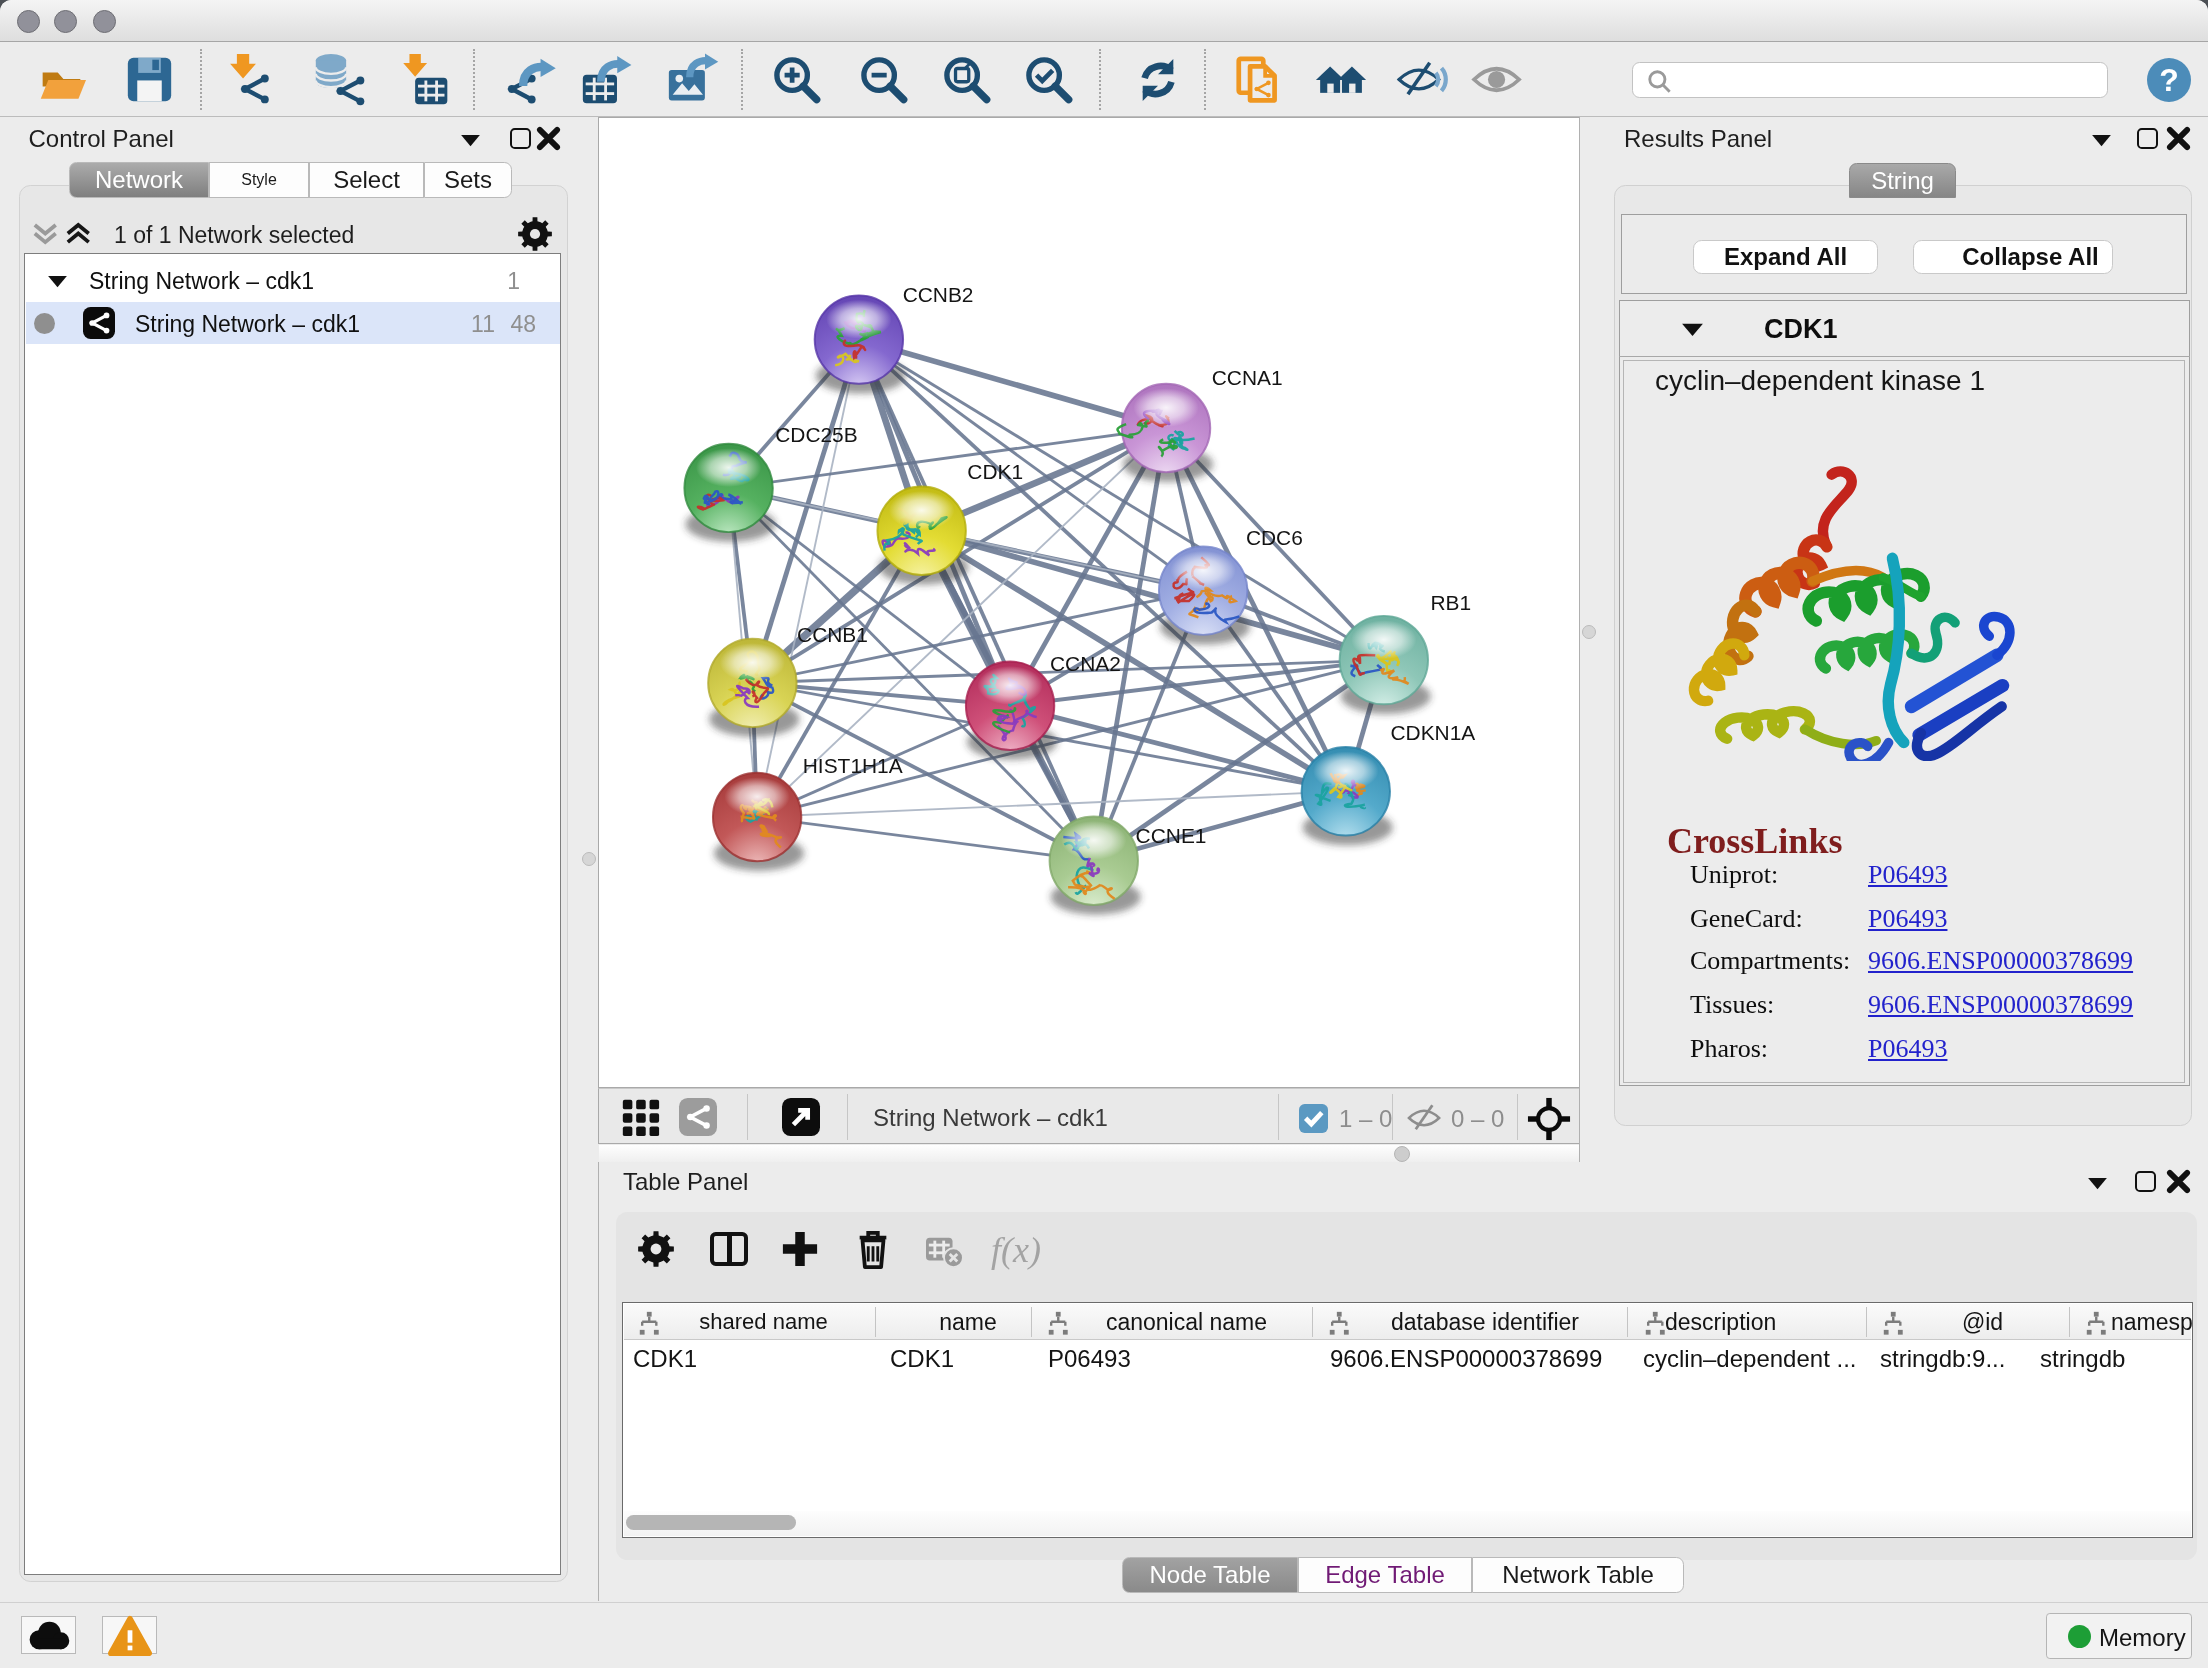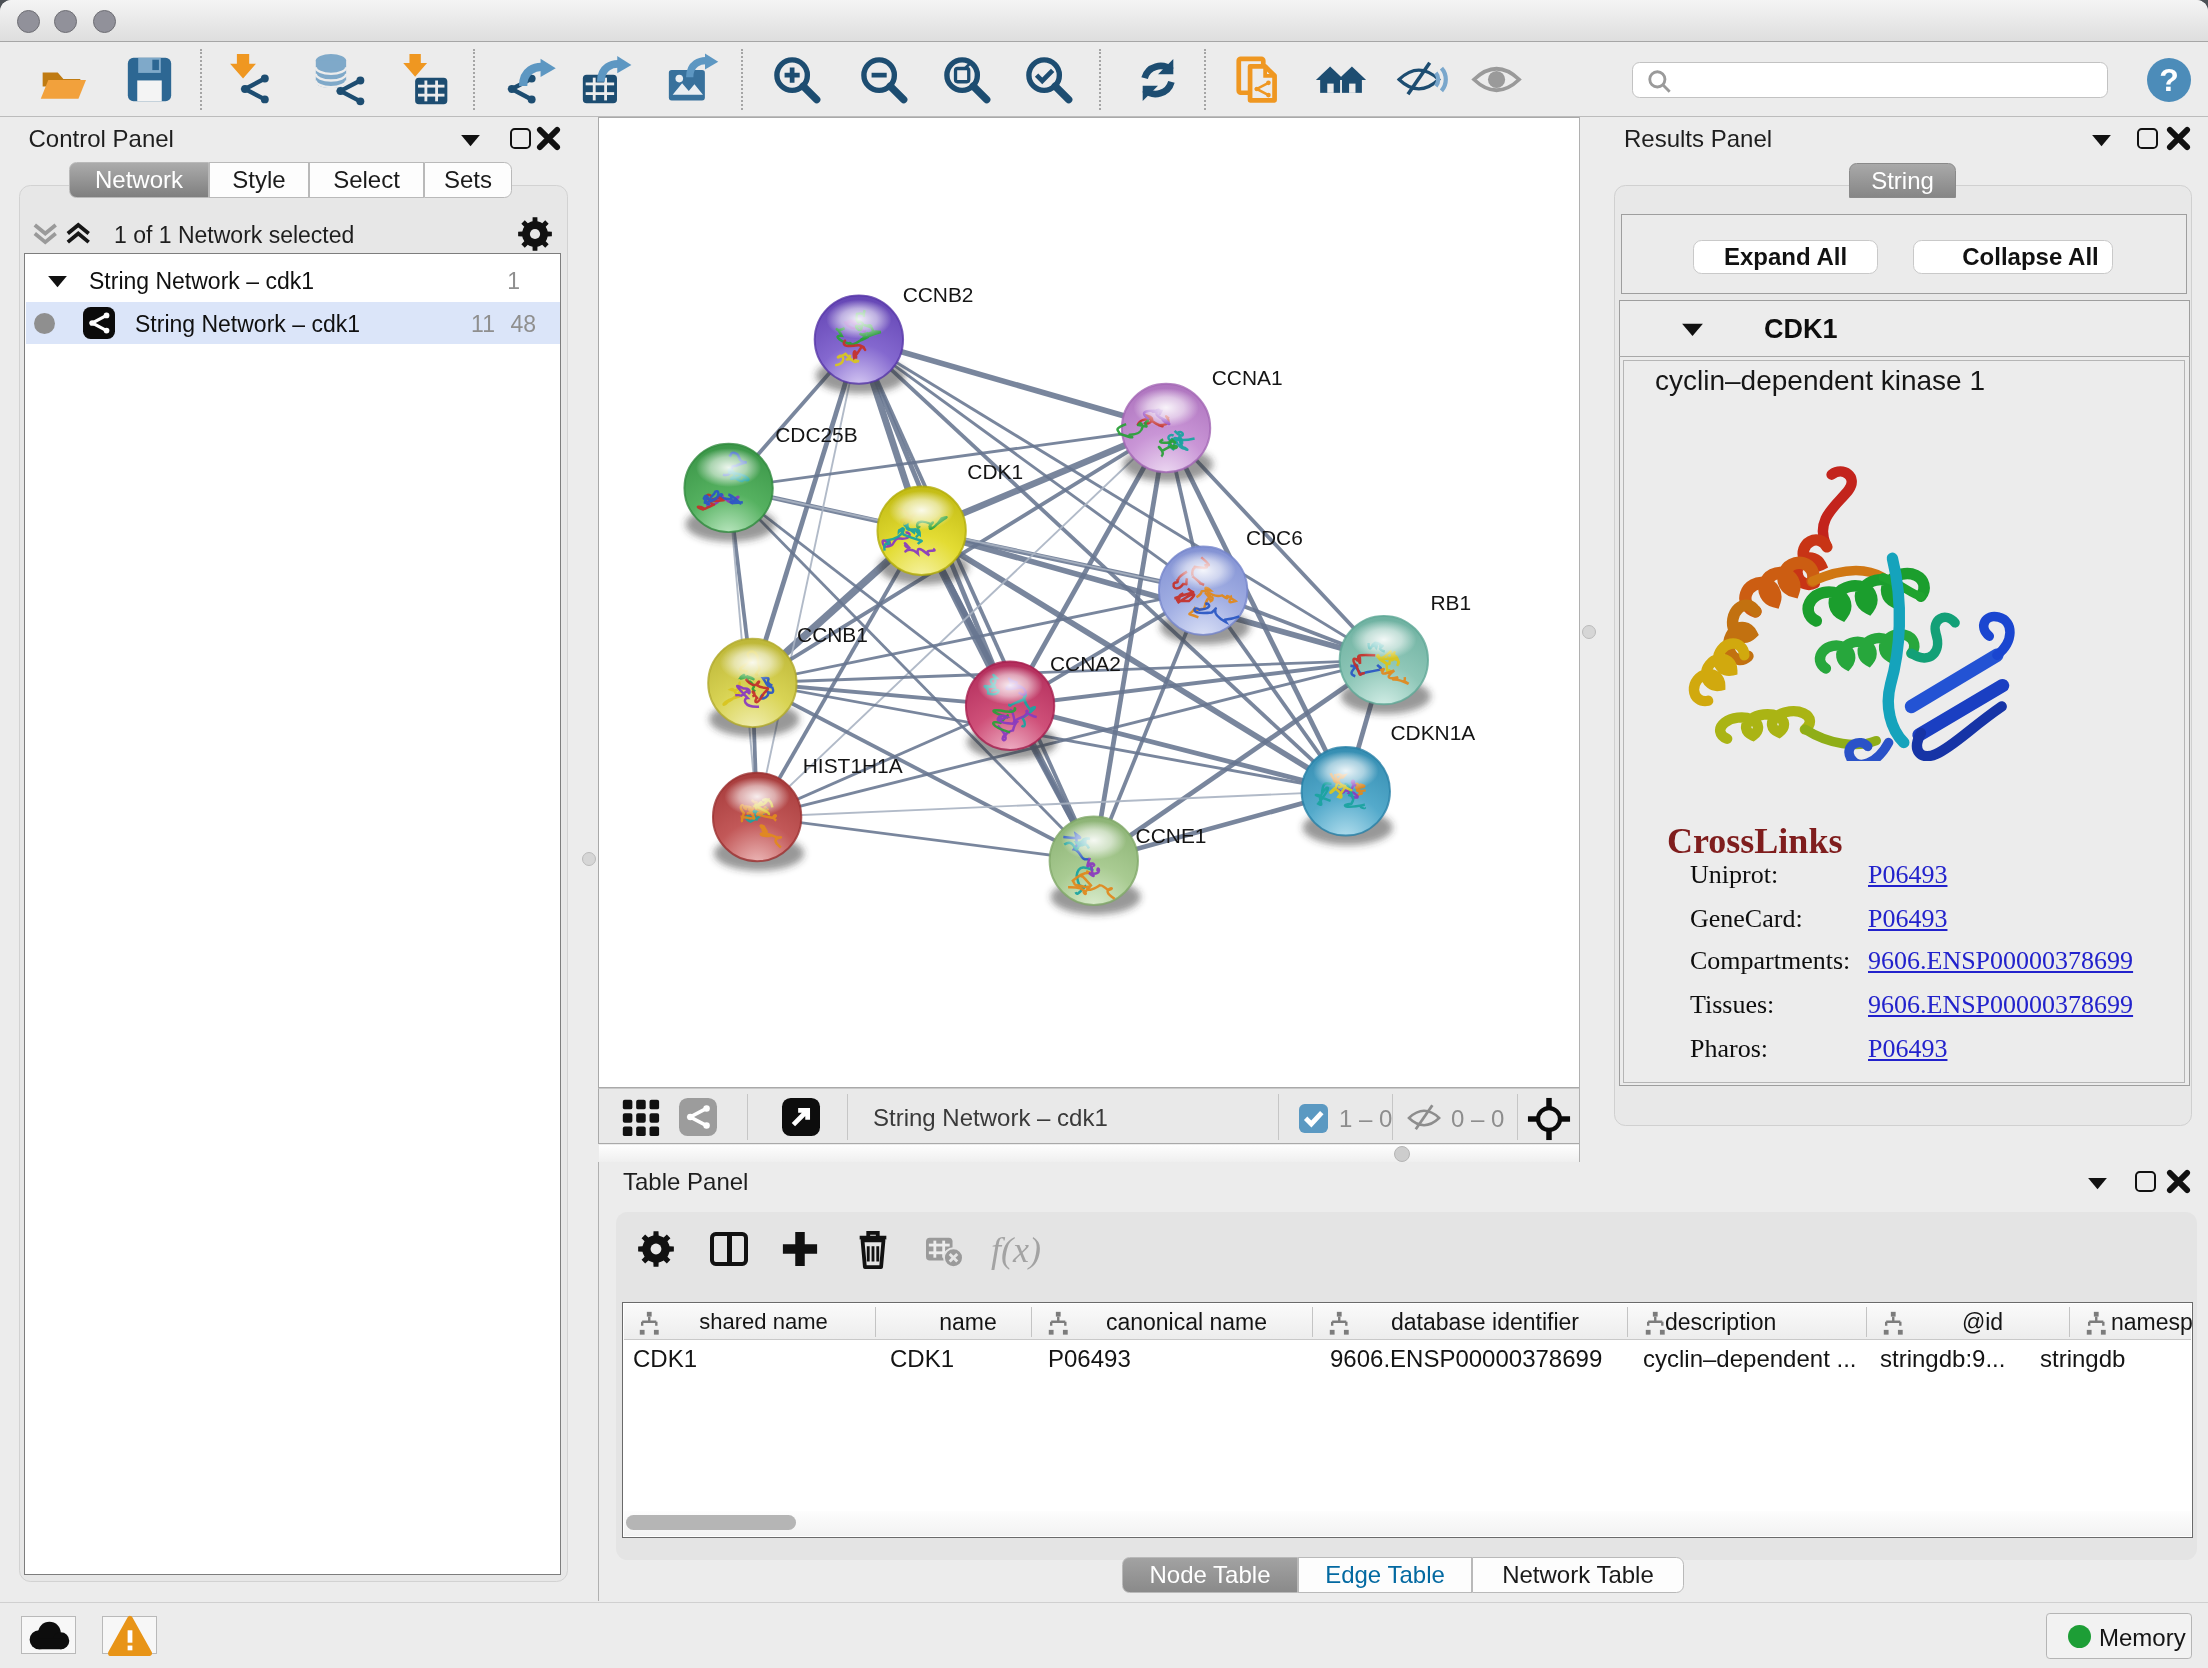--- a/index.html
+++ b/index.html
@@ -139,21 +139,21 @@
     <div class="abs" style="left:28.5px;top:125px;font-size:24px;color:#1e1e1e;">Control Panel</div>
     <svg class="abs" style="left:459px;top:133px" width="23" height="15" viewBox="0 0 24 16">
       <path d="M2,2 h20 l-10,12 z" fill="#111"></path>
     </svg>
     <div class="abs" style="left:510px;top:128px;width:21px;height:21px;border:2.9px solid #111;border-radius:4.8px;"></div>
     <svg class="abs" style="left:536px;top:126px" width="25" height="25" viewBox="0 0 26 26">
       <path d="M4,4 L22,22 M22,4 L4,22" stroke="#111" stroke-width="6" stroke-linecap="round"></path>
     </svg>
     <div class="abs" style="left:19px;top:185px;width:549px;height:1397px;background:#e7e7e7;border:1px solid #d2d2d2;border-radius:11.4px;"></div>
     <div class="abs" style="left:69px;top:162px;width:140px;height:36px;background:linear-gradient(#ababab,#7f7f7f);color:#fff;border-radius:7.6px 0 0 7.6px;border:1px solid #b9b9b9;font-size:24px;text-align:center;line-height:34px;">Network</div>
-    <div class="abs" style="left:209px;top:162px;width:100px;height:36px;background:#fdfdfd;color:#1a1a1a;border:1px solid #b9b9b9;font-size:24px;text-align:center;line-height:34px;">Style</div>
+    <div class="abs" style="left:209px;top:162px;width:100px;height:36px;background:#fdfdfd;color:#1a1a1a;border:1px solid #b9b9b9;font-size:16px;text-align:center;line-height:34px;">Style</div>
     <div class="abs" style="left:309px;top:162px;width:115px;height:36px;background:#fdfdfd;color:#1a1a1a;border:1px solid #b9b9b9;font-size:24px;text-align:center;line-height:34px;">Select</div>
     <div class="abs" style="left:424px;top:162px;width:88px;height:36px;background:#fdfdfd;color:#1a1a1a;border-radius:0 7.6px 7.6px 0;border:1px solid #b9b9b9;font-size:24px;text-align:center;line-height:34px;">Sets</div>
     <svg class="abs" style="left:31px;top:221px" width="28.5" height="27" viewBox="0 0 30 28">
       <path d="M4,4 l11,9 11,-9 M4,13 l11,9 11,-9" stroke="#9a9a9a" stroke-width="4" fill="none"></path>
     </svg>
     <svg class="abs" style="left:64px;top:221px" width="28.5" height="27" viewBox="0 0 30 28">
       <path d="M4,13 l11,-9 11,9 M4,22 l11,-9 11,9" stroke="#161616" stroke-width="4" fill="none"></path>
     </svg>
     <div class="abs" style="left:114px;top:222px;width:380px;text-align:left;font-size:23px;color:#1e1e1e;">1 of 1 Network selected</div>
     <svg style="position:absolute;left:517px;top:216px;" width="36" height="36" viewBox="0 0 38 38">
@@ -597,21 +597,21 @@
     <div class="abs" style="left:633px;top:1345px;font-size:24px;color:#141414;white-space:nowrap;">CDK1</div>
     <div class="abs" style="left:890px;top:1345px;font-size:24px;color:#141414;white-space:nowrap;">CDK1</div>
     <div class="abs" style="left:1048px;top:1345px;font-size:24px;color:#141414;white-space:nowrap;">P06493</div>
     <div class="abs" style="left:1330px;top:1345px;font-size:24px;color:#141414;white-space:nowrap;">9606.ENSP00000378699</div>
     <div class="abs" style="left:1643px;top:1345px;font-size:24px;color:#141414;white-space:nowrap;">cyclin–dependent ...</div>
     <div class="abs" style="left:1880px;top:1345px;font-size:24px;color:#141414;white-space:nowrap;">stringdb:9...</div>
     <div class="abs" style="left:2040px;top:1345px;font-size:24px;color:#141414;white-space:nowrap;">stringdb</div>
     <div class="abs" style="left:624px;top:1511px;width:1567px;height:25px;background:linear-gradient(#fdfdfd,#f2f2f2);"></div>
     <div class="abs" style="left:626px;top:1515px;width:170px;height:15px;background:#b5b5b5;border-radius:7.6px;"></div>
     <div class="abs" style="left:1122px;top:1557px;width:176px;height:36px;background:linear-gradient(#a2a2a2,#8a8a8a);color:#fff;border-radius:7.6px 0 0 7.6px;border:1px solid #b9b9b9;font-size:24px;text-align:center;line-height:34px;">Node Table</div>
-    <div class="abs" style="left:1298px;top:1557px;width:174px;height:36px;background:#fdfdfd;color:#0369a1;border:1px solid #b9b9b9;font-size:24px;text-align:center;line-height:34px;">Edge Table</div>
+    <div class="abs" style="left:1298px;top:1557px;width:174px;height:36px;background:#fdfdfd;color:#701a75;border:1px solid #b9b9b9;font-size:24px;text-align:center;line-height:34px;">Edge Table</div>
     <div class="abs" style="left:1472px;top:1557px;width:212px;height:36px;background:#fdfdfd;color:#1a1a1a;border-radius:0 7.6px 7.6px 0;border:1px solid #b9b9b9;font-size:24px;text-align:center;line-height:34px;">Network Table</div>
     <div class="abs" style="left:0;top:1602px;width:2208px;height:67px;background:#ececec;border-top:1.9px solid #d0d0d0;"></div>
     <div class="abs" style="left:21px;top:1616px;width:55px;height:38px;background:#f7f7f7;border:1.9px solid #b9b9b9;"></div>
     <svg style="position:absolute;left:23px;top:1618px;" width="51" height="34" viewBox="0 0 54 36">
       <circle cx="17" cy="23" r="10" fill="#0d0d0d"></circle>
       <circle cx="28" cy="16" r="12" fill="#0d0d0d"></circle>
       <circle cx="40" cy="24" r="9" fill="#0d0d0d"></circle>
       <rect x="12" y="22" width="34" height="11" rx="5" fill="#0d0d0d"></rect>
     </svg>
     <div class="abs" style="left:102px;top:1616px;width:55px;height:38px;background:#f7f7f7;border:1.9px solid #b9b9b9;"></div>

